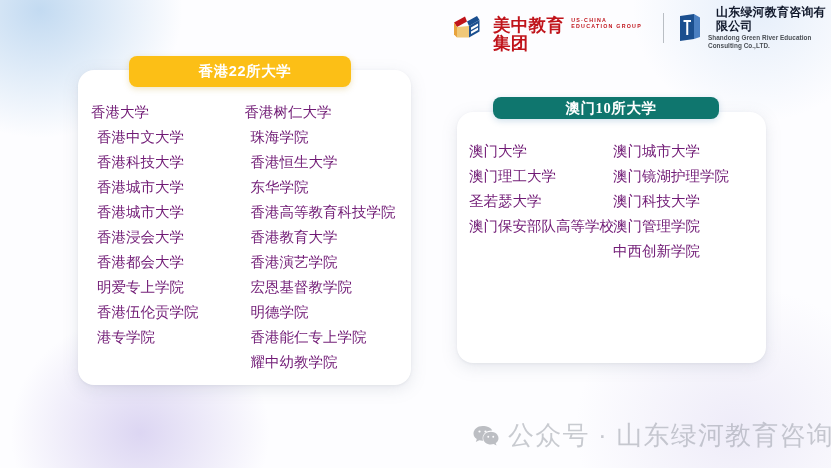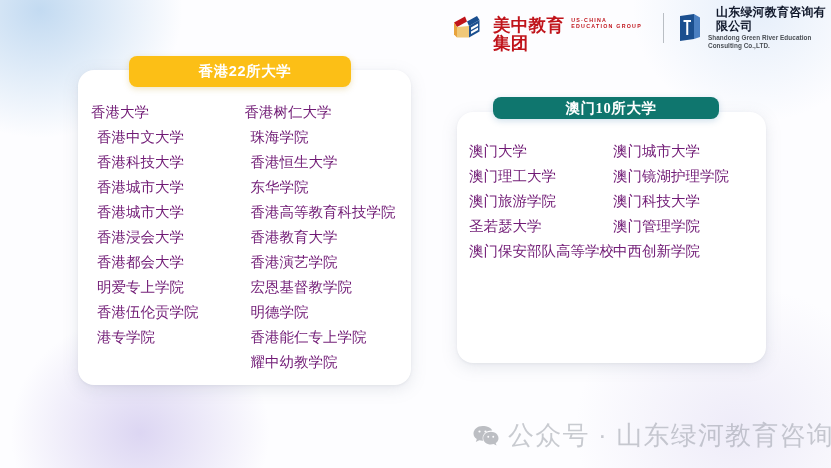--- a/index.html
+++ b/index.html
@@ -295,21 +295,20 @@
     </div>
   </div>
 
   <div class="pill" id="pill-hk">香港22所大学</div>
 
   <div class="card" id="card-mo">
     <div class="cols" id="cols-mo">
       <div class="col">
         <div class="uni first">澳门大学</div>
         <div class="uni first">澳门理工大学</div>
-        <div class="uni first">澳门旅游学院</div>
         <div class="uni first">圣若瑟大学</div>
         <div class="uni first">澳门保安部队高等学校</div>
       </div>
       <div class="col">
         <div class="uni first">澳门城市大学</div>
         <div class="uni first">澳门镜湖护理学院</div>
         <div class="uni first">澳门科技大学</div>
         <div class="uni first">澳门管理学院</div>
         <div class="uni first">中西创新学院</div>
       </div>

